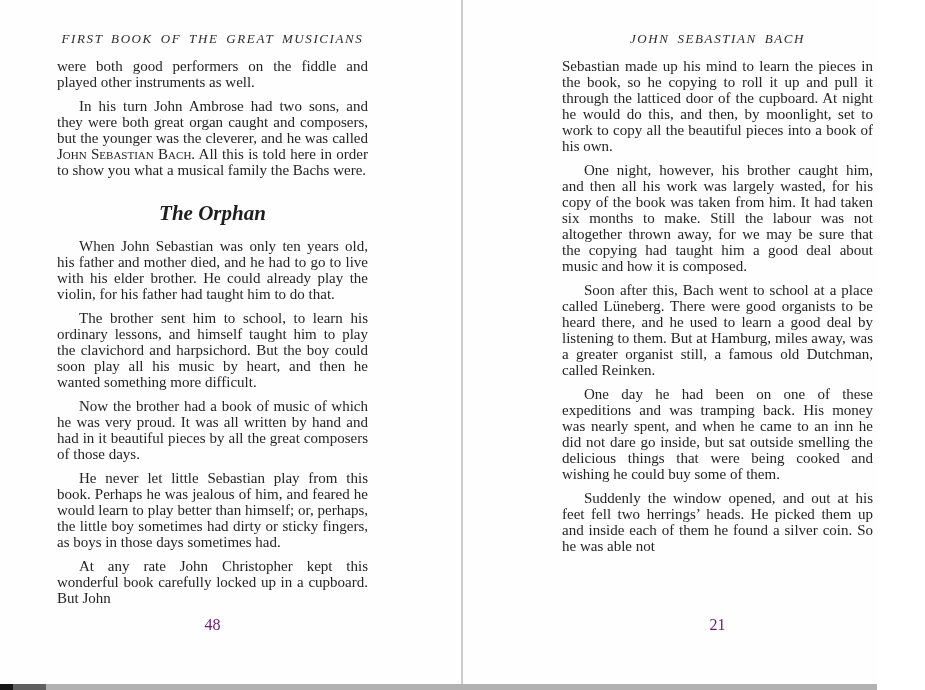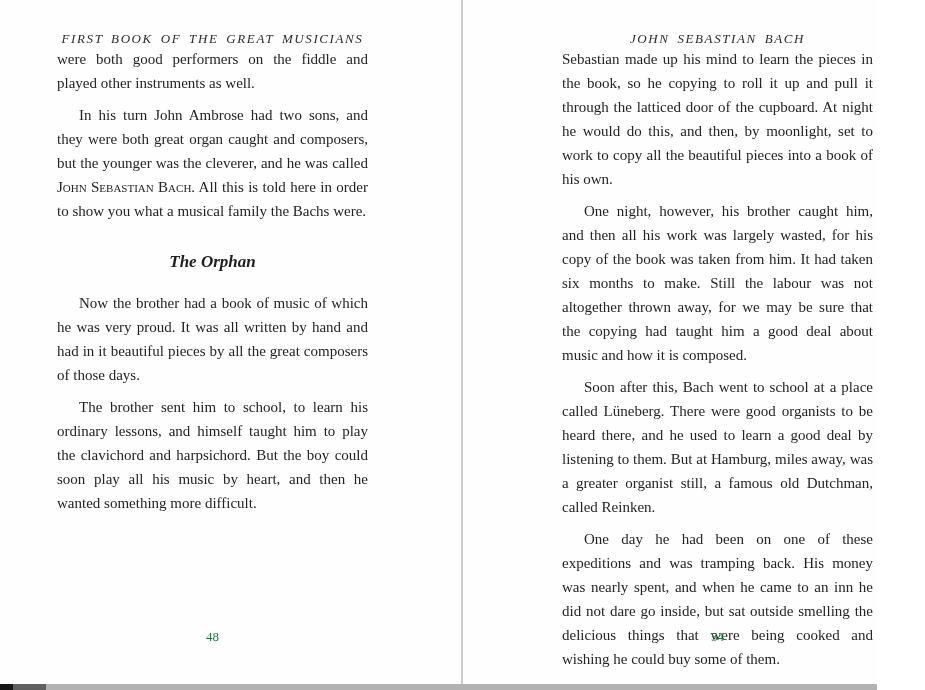--- a/index.html
+++ b/index.html
@@ -48,46 +48,47 @@
     text-align: center;
     font-style: italic;
     font-size: 13px;
     letter-spacing: 1.6px;
     word-spacing: 3px;
     color: #2c2c2c;
     white-space: nowrap;
   }
 
   .page-body {
+    margin-top: 11px;
     text-align: justify;
     font-size: 15px;
-    line-height: 24px;
+    line-height: 16px;
   }
   .para {
     margin: 0 0 8px 0;
   }
   .para.indent { text-indent: 22px; }
   .smallcaps { font-variant: small-caps; }
 
   .section-heading {
     text-align: center;
     font-style: italic;
     font-weight: bold;
-    font-size: 17px;
+    font-size: 21px;
     margin: 27px 0 17px 0;
     color: #1e1e1e;
   }
 
   .folio {
     position: absolute;
-    bottom: 39px;
+    bottom: 50px;
     text-align: center;
     width: 311px;
-    font-size: 13px;
-    color: #15803d;
+    font-size: 16px;
+    color: #701a75;
   }
   .page.left  .folio { left: 57px; }
   .page.right .folio { left: 99px; }
 
   .bottom-bar {
     position: absolute;
     left: 0;
     bottom: 0;
     width: 925px;
     height: 6px;
@@ -106,41 +107,44 @@
 
 <div class="spread">
 
   <div class="page left">
     <div class="column">
       <div class="running-head">FIRST BOOK OF THE GREAT MUSICIANS</div>
       <div class="page-body">
           <p class="para"><span>were both good performers on the fiddle and played other instruments as well.</span></p>
           <p class="para indent"><span>In his turn John Ambrose had two sons, and they were both great organ caught and composers, but the younger was the cleverer, and he was called </span><span class="smallcaps">John Sebastian Bach</span><span>. All this is told here in order to show you what a musical family the Bachs were.</span></p>
           <h3 class="section-heading">The Orphan</h3>
+          <p class="para indent"><span>When John Sebastian was only ten years old, his father and mother died, and he had to go to live with his elder brother. He could already play the violin, for his father had taught him to do that.</span></p>
+          <p class="para indent"><span>The brother sent him to school, to learn his ordinary lessons, and himself taught him to play the clavichord and harpsichord. But the boy could soon play all his music by heart, and then he wanted something more difficult.</span></p>
           <p class="para indent"><span>Now the brother had a book of music of which he was very proud. It was all written by hand and had in it beautiful pieces by all the great composers of those days.</span></p>
-          <p class="para indent"><span>The brother sent him to school, to learn his ordinary lessons, and himself taught him to play the clavichord and harpsichord. But the boy could soon play all his music by heart, and then he wanted something more difficult.</span></p>
+          <p class="para indent"><span>He never let little Sebastian play from this book. Perhaps he was jealous of him, and feared he would learn to play better than himself; or, perhaps, the little boy sometimes had dirty or sticky fingers, as boys in those days sometimes had.</span></p>
+          <p class="para indent"><span>At any rate John Christopher kept this wonderful book carefully locked up in a cupboard. But John</span></p>
         </div>
     </div>
     <div class="folio">48</div>
   </div>
 
   <div class="gutter" style="background: rgb(204, 204, 204);"></div>
 
   <div class="page right">
     <div class="column">
       <div class="running-head">JOHN SEBASTIAN BACH</div>
       <div class="page-body">
           <p class="para"><span>Sebastian made up his mind to learn the pieces in the book, so he copying to roll it up and pull it through the latticed door of the cupboard. At night he would do this, and then, by moonlight, set to work to copy all the beautiful pieces into a book of his own.</span></p>
           <p class="para indent"><span>One night, however, his brother caught him, and then all his work was largely wasted, for his copy of the book was taken from him. It had taken six months to make. Still the labour was not altogether thrown away, for we may be sure that the copying had taught him a good deal about music and how it is composed.</span></p>
           <p class="para indent"><span>Soon after this, Bach went to school at a place called Lüneberg. There were good organists to be heard there, and he used to learn a good deal by listening to them. But at Hamburg, miles away, was a greater organist still, a famous old Dutchman, called Reinken.</span></p>
           <p class="para indent"><span>One day he had been on one of these expeditions and was tramping back. His money was nearly spent, and when he came to an inn he did not dare go inside, but sat outside smelling the delicious things that were being cooked and wishing he could buy some of them.</span></p>
           <p class="para indent"><span>Suddenly the window opened, and out at his feet fell two herrings’ heads. He picked them up and inside each of them he found a silver coin. So he was able not</span></p>
         </div>
     </div>
-    <div class="folio">54</div>
+    <div class="folio">21</div>
   </div>
 
   <div class="bottom-bar">
     <div class="seg seg-thumb-dark" style="background: rgb(22, 22, 22);"></div>
     <div class="seg seg-thumb-mid" style="background: rgb(95, 95, 95);"></div>
     <div class="seg seg-track" style="background: rgb(178, 178, 178);"></div>
   </div>
 
 </div>
 

